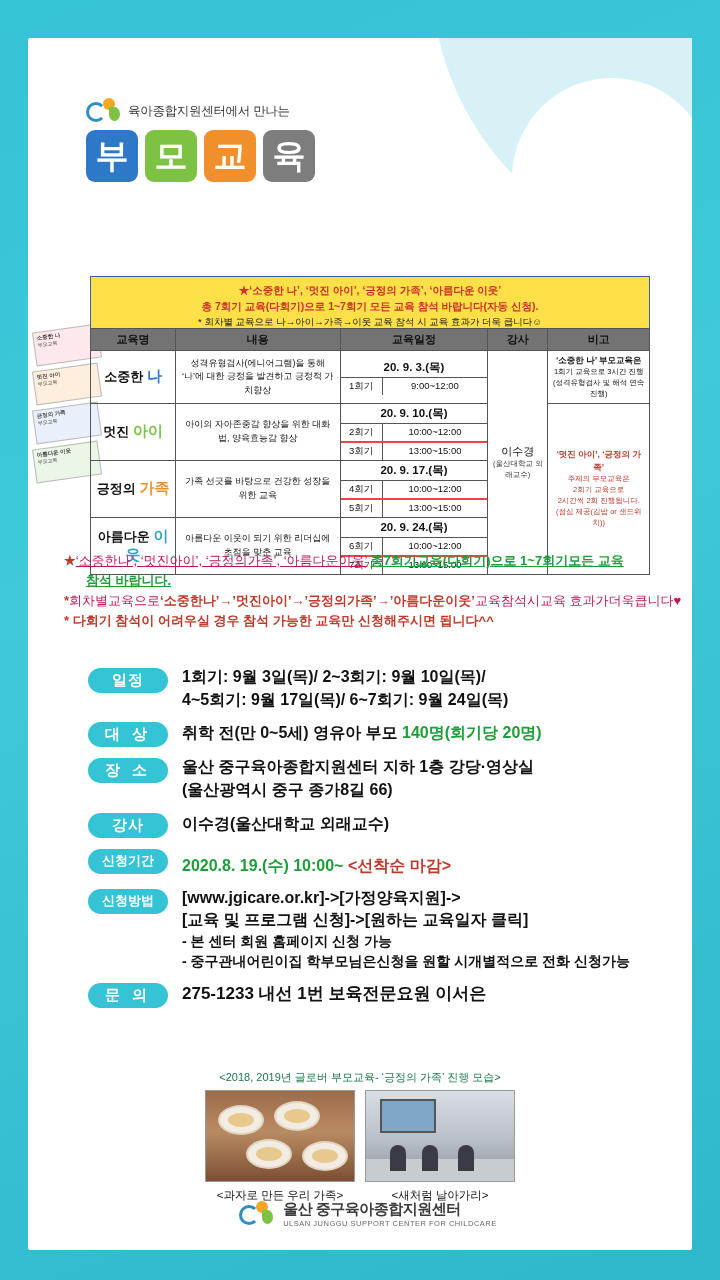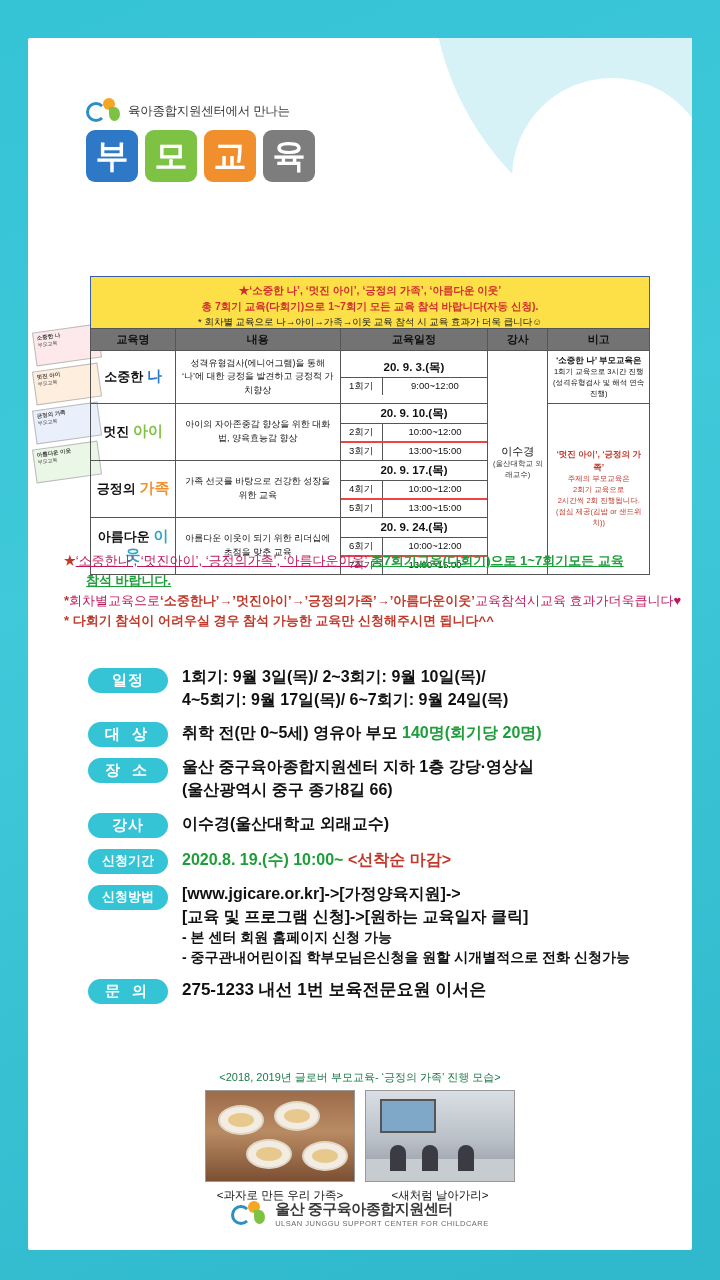--- a/index.html
+++ b/index.html
@@ -154,21 +154,21 @@
   .ph.p1 .plate { position:absolute; width:46px;height:30px;border-radius:50%;background:#f3ece2;border:2px solid #e0d4c2; }
   .ph.p1 .plate .f { position:absolute; left:50%; top:50%; transform:translate(-50%,-50%); width:26px;height:14px;border-radius:50%;background:#e7c98d; }
   .ph.p2 { background:linear-gradient(180deg,#d9dfe4 0%, #b8bfc6 55%, #8d949b 100%); }
   .ph.p2 .scr { position:absolute; left:14px; top:8px; width:56px;height:34px; background:#7fa8c8; border:2px solid #555; }
   .ph.p2 .per { position:absolute; bottom:10px; width:16px;height:26px;border-radius:8px 8px 0 0;background:#3b3b45; }
   .ph.p2 .tbl { position:absolute; bottom:0; left:0; width:100%; height:22px; background:#c7ccd1; }
   .subcaps { position:absolute; top:1150px; left:0; width:100%; display:flex; justify-content:center; gap:10px; }
   .subcaps div { width:150px; text-align:center; font-size:11.5px; color:#111; }
 
   
-  .footer { position:absolute; bottom:22px; left:0; width:100%; display:flex; align-items:center; justify-content:center; gap:8px; }
+  .footer { position:absolute; bottom:22px; left:8px; width:100%; display:flex; align-items:center; justify-content:center; gap:8px; }
   .footer .ft1 { font-size:15px; font-weight:bold; color:#3a3a3a; letter-spacing:-0.5px; }
   .footer .ft2 { font-size:7.5px; color:#6a6a6a; letter-spacing:0.5px; }
 </style>
 </head>
 <body>
 
 <div class="bg"></div>
 
 <div class="page">
   <div class="swoosh">
@@ -358,21 +358,21 @@
 
       <div class="row">
         <div class="tag">강사</div>
         <div class="val" style="margin-top:2px;">
           <div>이수경(울산대학교 외래교수)</div>
         </div>
       </div>
 
       <div class="row">
         <div class="tag" style="font-size:13px;letter-spacing:0;">신청기간</div>
-        <div class="val" style="margin-top:2px;">
+        <div class="val" style="margin-top:8px;">
           <span class="grn">2020.8. 19.(수) 10:00~ </span><span class="red">&lt;선착순 마감&gt;</span>
         </div>
       </div>
 
       <div class="row">
         <div class="tag" style="font-size:13px;letter-spacing:0;">신청방법</div>
         <div class="val">
           <div>[www.jgicare.or.kr]-&gt;[가정양육지원]-&gt;</div>
           <div>[교육 및 프로그램 신청]-&gt;[원하는 교육일자 클릭]</div>
           <div class="sm">- 본 센터 회원 홈페이지 신청 가능</div>

